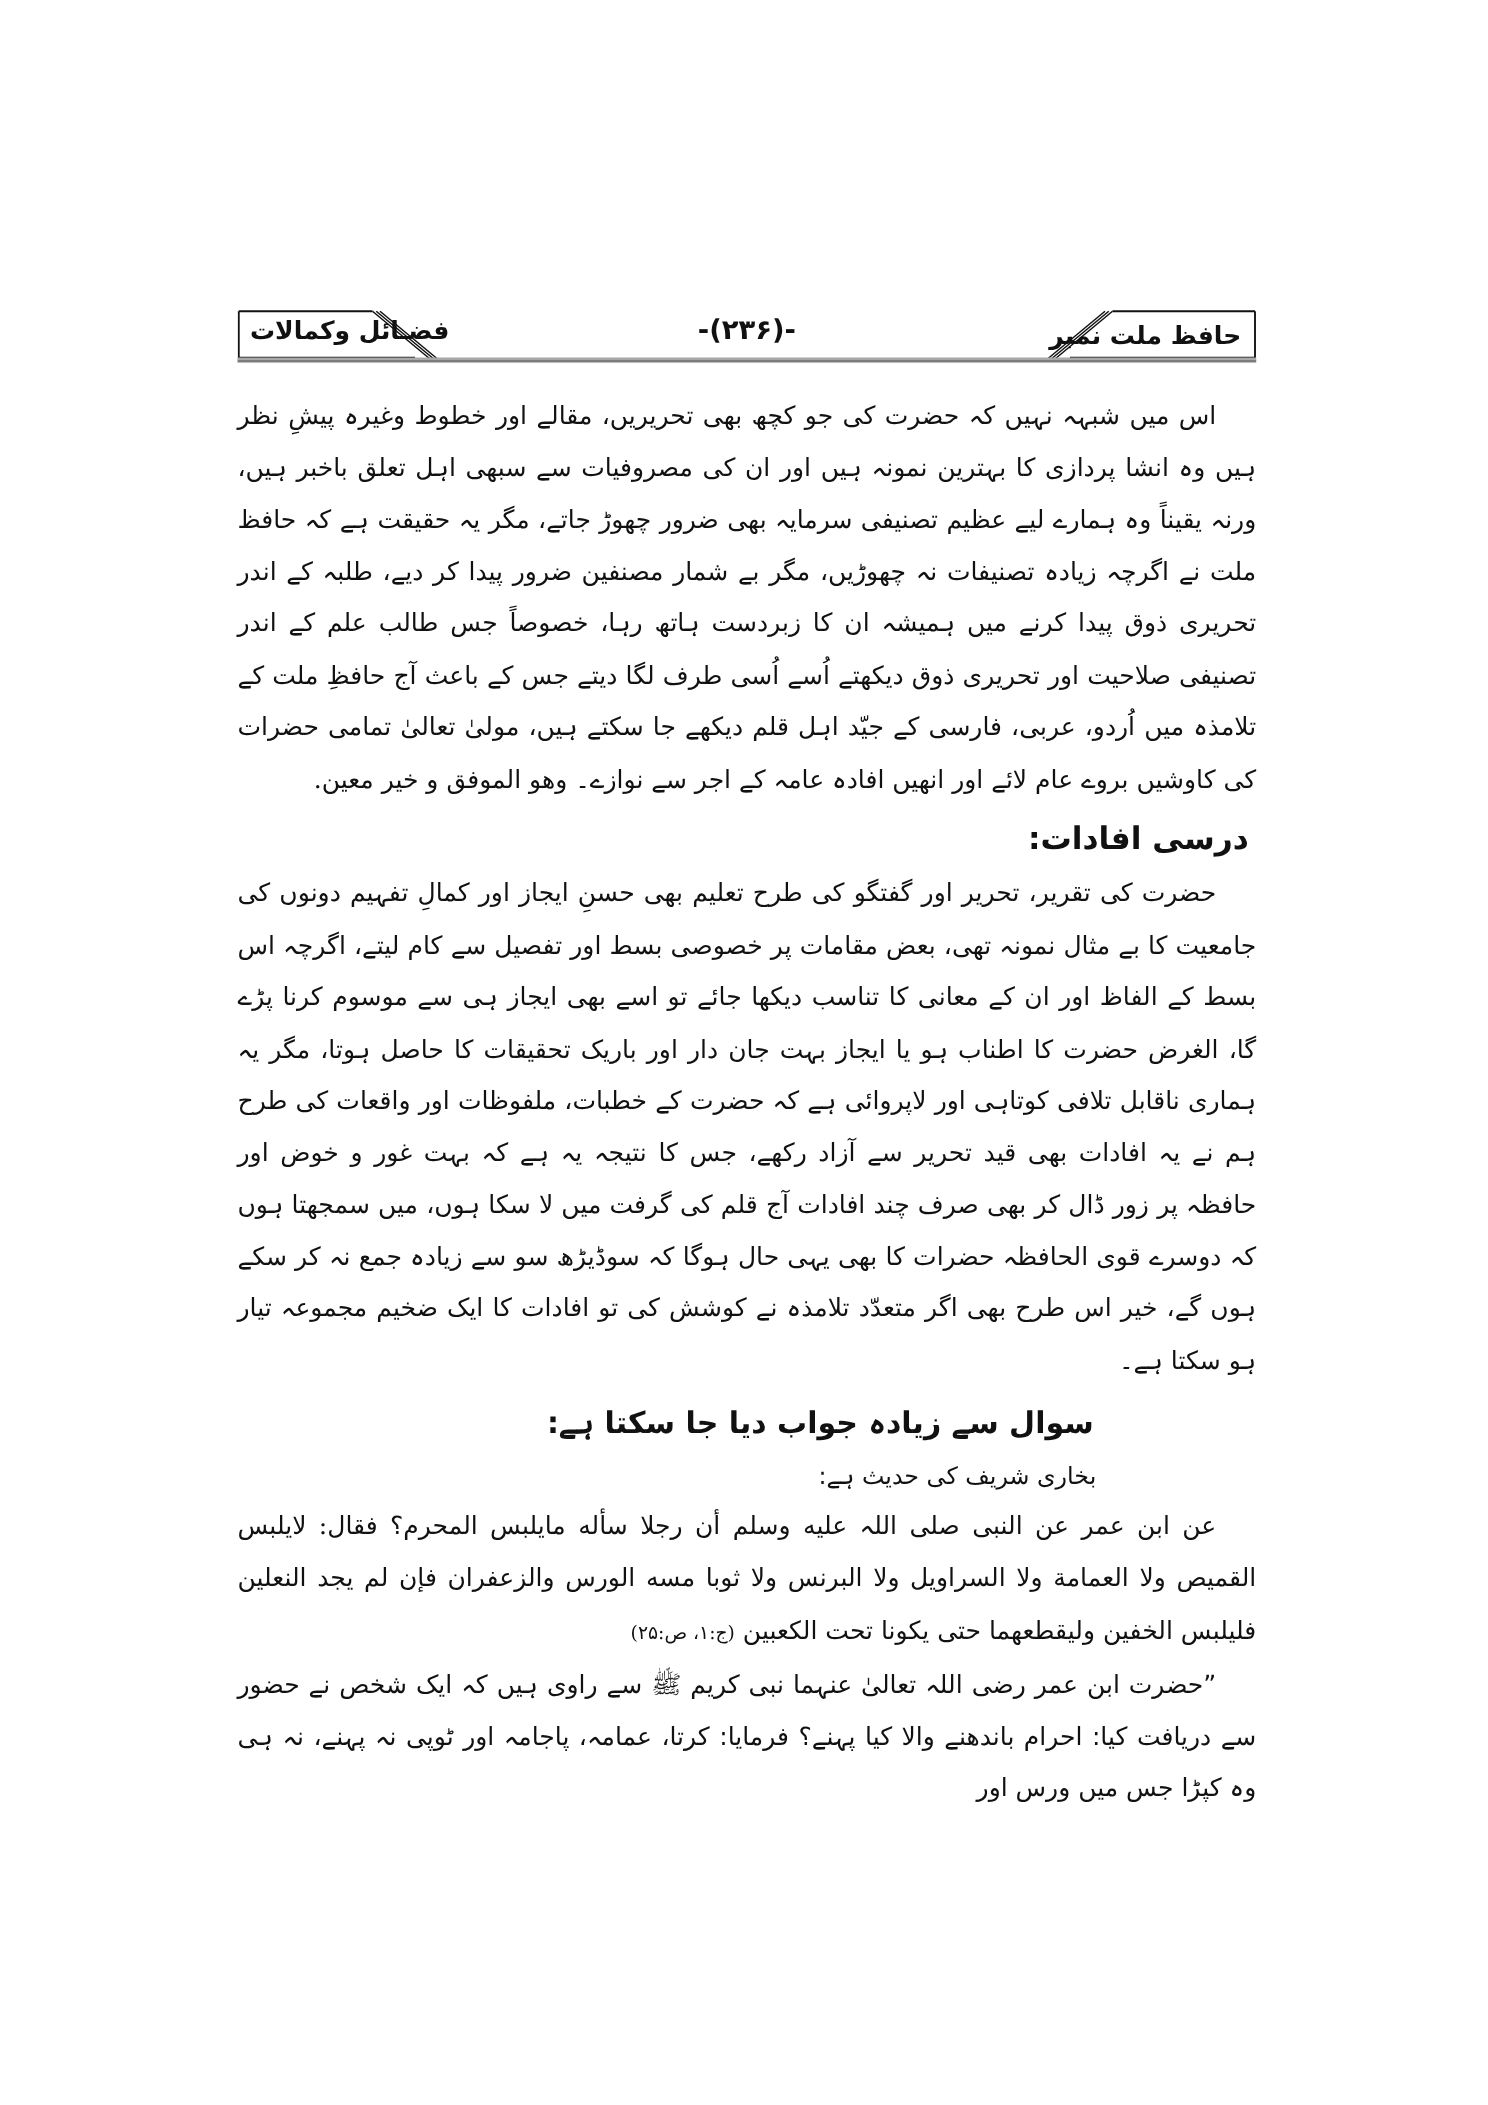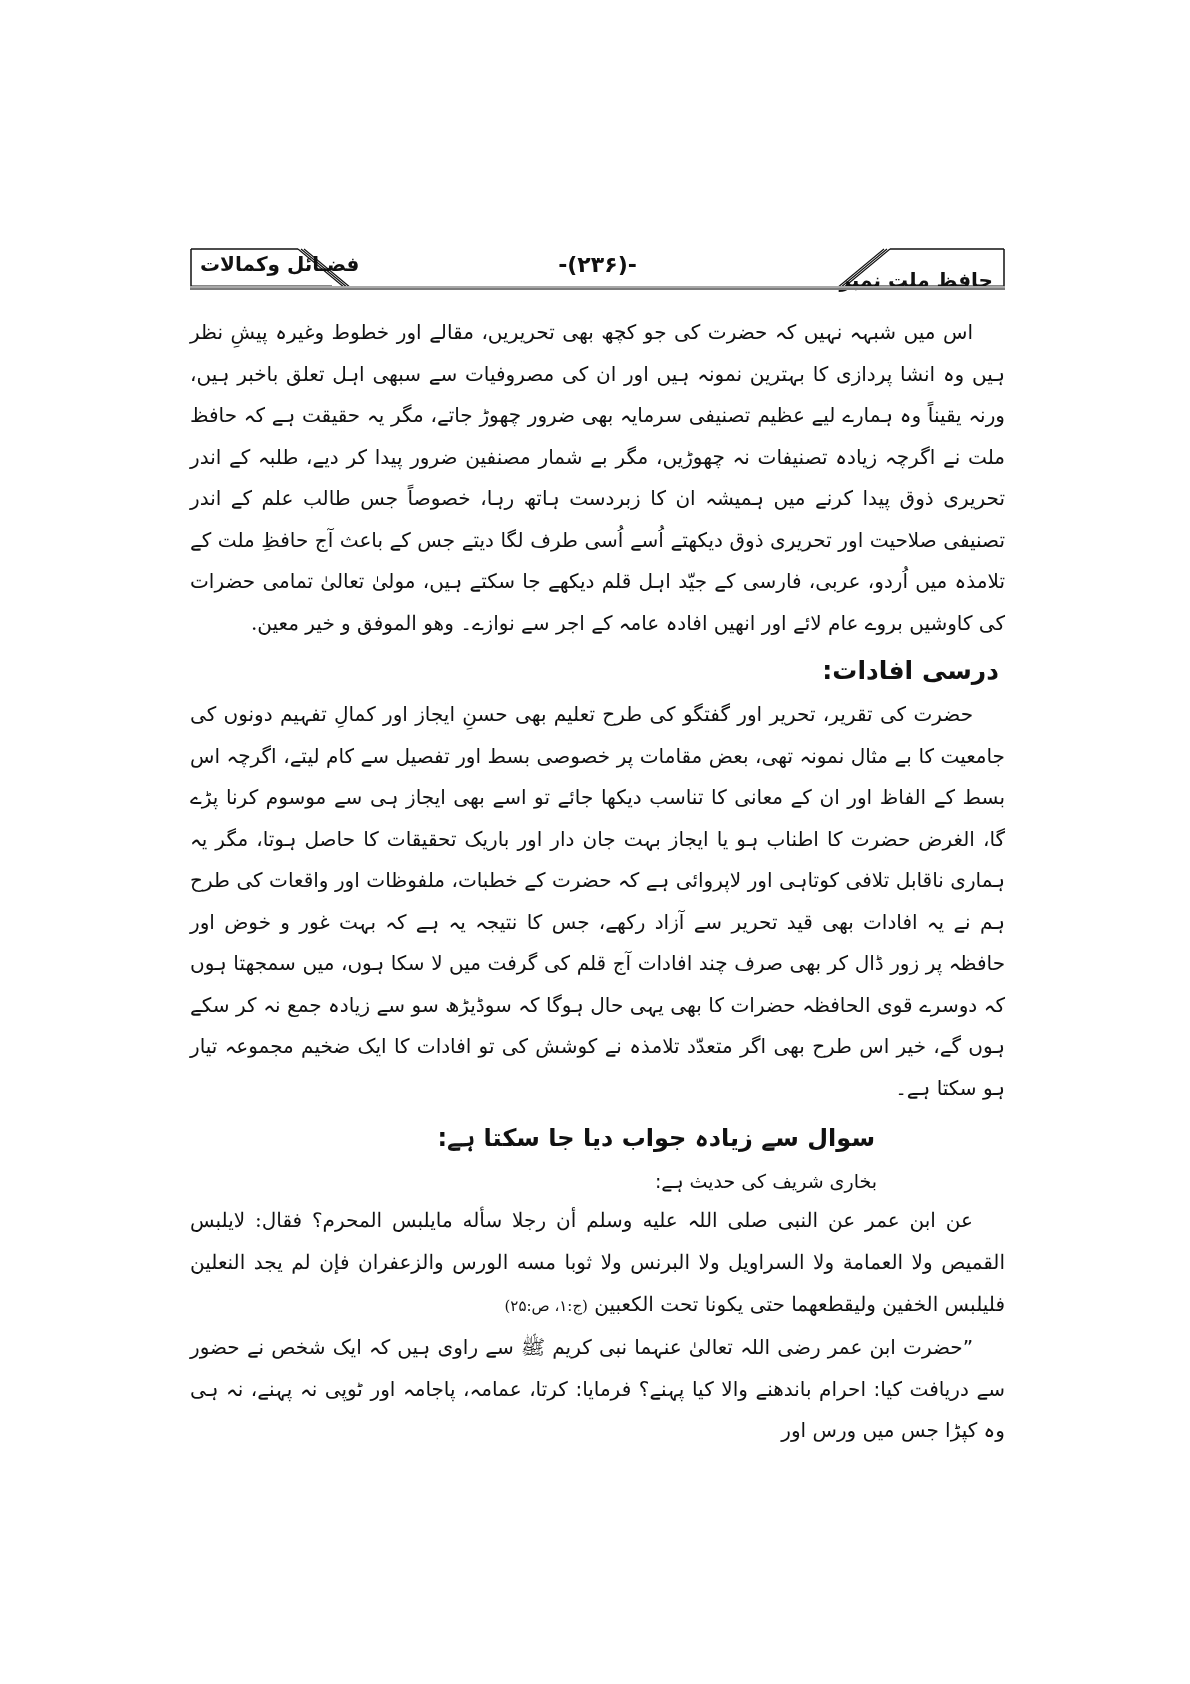--- a/index.html
+++ b/index.html
@@ -4,21 +4,21 @@
 <style>
   html, body { margin: 0; padding: 0; background: #ffffff; }
   body { width: 1190px; height: 1684px; position: relative; overflow: hidden;
          font-family: "DejaVu Sans", sans-serif; color: #111; }
   .page { position: absolute; left: 0; top: 0; width: 1170px; height: 1684px; }
 
   
   .header { position: absolute; left: 190px; top: 248px; width: 815px; height: 48px; }
   .hdr-text-left { position: absolute; left: 10px; top: 4px; font-size: 20px; font-weight: bold;
                    direction: rtl; font-family: "DejaVu Sans", sans-serif; }
-  .hdr-text-right { position: absolute; right: 12px; top: 20px; font-size: 20px; font-weight: bold;
+  .hdr-text-right { position: absolute; right: 12px; top: 8px; font-size: 20px; font-weight: bold;
                     direction: rtl; font-family: "DejaVu Sans", sans-serif; }
   .hdr-page { position: absolute; left: 50%; transform: translateX(-50%); top: 4px; font-size: 22px;
               font-weight: bold; font-family: "DejaVu Sans", sans-serif; direction: ltr; }
   .hdr-rule { position: absolute; left: 0; bottom: 6px; width: 815px; height: 4px;
               background: linear-gradient(#a8a8a8 0 40%, #7c7c7c 40% 100%); }
   .hdr-svg { position: absolute; left: 0; top: 0; width: 815px; height: 48px; }
 
   
   .body { position: absolute; left: 190px; top: 312px; width: 815px; direction: rtl; }
   .para { font-size: 20px; line-height: 41.5px; text-align: justify; text-align-last: right; margin: 0; }

